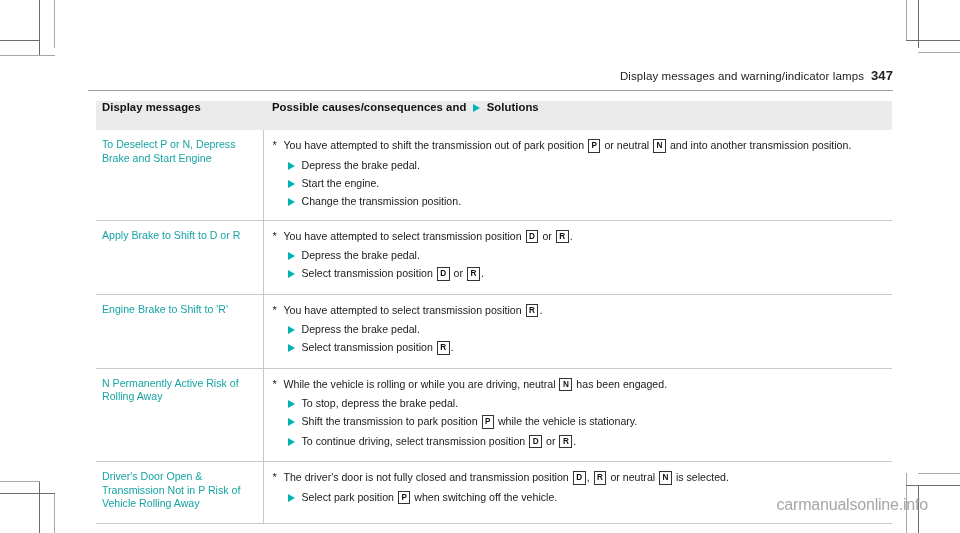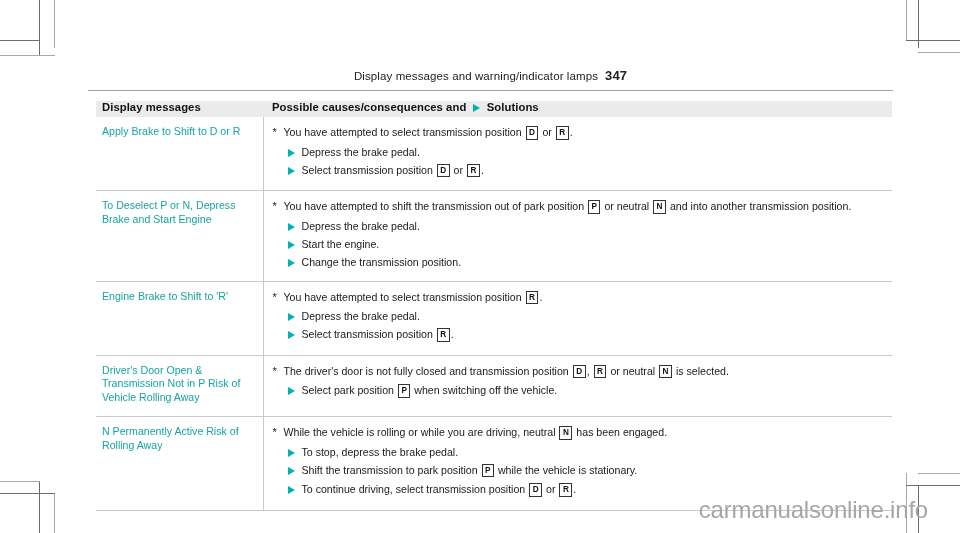--- a/index.html
+++ b/index.html
@@ -29,21 +29,21 @@
   .crop .v { width: 1px; }
   .crop .h { height: 1px; }
   .crop .v.light, .crop .h.light { background: #a8a8a8; }
 
   
   .runhead {
     position: absolute;
     left: 88px;
     top: 68px;
     width: 805px;
-    text-align: center;
+    text-align: right;
     font-size: 11.5px;
     color: #222;
     letter-spacing: .1px;
     white-space: nowrap;
   }
   .runhead .pg {
     font-weight: bold;
     font-size: 13px;
     margin-left: 7px;
   }
@@ -64,21 +64,21 @@
     width: 796px;
     border-collapse: collapse;
     table-layout: fixed;
   }
   .tbl td, .tbl th {
     vertical-align: top;
     padding: 0;
   }
   .thead-row th {
     background: #ebebeb;
-    height: 16px;
+    height: 29px;
     font-size: 11.3px;
     font-weight: bold;
     color: #111;
     text-align: left;
     letter-spacing: .05px;
     white-space: nowrap;
   }
   .thead-row th.c1 { padding-left: 6px; width: 161px; }
   .thead-row th.c2 { padding-left: 9px; margin-top: 16px; }
 
@@ -151,21 +151,21 @@
     top: -1px;
     color: #111;
     font-family: "Liberation Sans", sans-serif;
   }
 
   
   .watermark {
     position: absolute;
     right: 32px;
     top: 496px;
-    font-size: 24px;
+    font-size: 16px;
     color: #a6a6a6;
     letter-spacing: -.2px;
     white-space: nowrap;
   }
 </style>
 </head>
 <body>
 
 <div class="crop" style="left:0;top:0;width:110px;height:70px;">
   <div class="v" style="left:39px; top:0;   height:55px;"></div>
@@ -206,20 +206,47 @@
       <th class="c1">Display messages</th>
       <th class="c2">
         <span>Possible causes/consequences and</span>
         <span class="hdr-tri" style="display:inline-block;width:0;height:0;border-top:4px solid transparent;border-bottom:4px solid transparent;border-left:7px solid #00b3b3;margin:0 4px 0 3px;position:relative;top:1px;"></span>
         <span>Solutions</span>
       </th>
     </tr>
   </thead>
   <tbody>
       <tr class="brow">
+        <td class="c1">To Deselect P or N, Depress Brake and Start Engine</td>
+        <td class="c2">
+          <div class="cause">
+            <span class="ast">*</span>
+            <span class="txt">You have attempted to shift the transmission out of park position <span class="gbadge">P</span> or neutral <span class="gbadge">N</span> and into another transmission position.</span>
+          </div>
+          <div class="sol">
+            <span class="tri">
+              <i></i>
+            </span>
+            <span class="txt">Depress the brake pedal.</span>
+          </div>
+          <div class="sol">
+            <span class="tri">
+              <i></i>
+            </span>
+            <span class="txt">Start the engine.</span>
+          </div>
+          <div class="sol">
+            <span class="tri">
+              <i></i>
+            </span>
+            <span class="txt">Change the transmission position.</span>
+          </div>
+        </td>
+      </tr>
+      <tr class="brow">
         <td class="c1">Apply Brake to Shift to D or R</td>
         <td class="c2">
           <div class="cause">
             <span class="ast">*</span>
             <span class="txt">You have attempted to select transmission position <span class="gbadge">D</span> or <span class="gbadge">R</span>.</span>
           </div>
           <div class="sol">
             <span class="tri">
               <i></i>
             </span>
@@ -227,105 +254,78 @@
           </div>
           <div class="sol">
             <span class="tri">
               <i></i>
             </span>
             <span class="txt">Select transmission position <span class="gbadge">D</span> or <span class="gbadge">R</span>.</span>
           </div>
         </td>
       </tr>
       <tr class="brow">
-        <td class="c1">To Deselect P or N, Depress Brake and Start Engine</td>
-        <td class="c2">
-          <div class="cause">
-            <span class="ast">*</span>
-            <span class="txt">You have attempted to shift the transmission out of park position <span class="gbadge">P</span> or neutral <span class="gbadge">N</span> and into another transmission position.</span>
+        <td class="c1">Engine Brake to Shift to 'R'</td>
+        <td class="c2">
+          <div class="cause">
+            <span class="ast">*</span>
+            <span class="txt">You have attempted to select transmission position <span class="gbadge">R</span>.</span>
           </div>
           <div class="sol">
             <span class="tri">
               <i></i>
             </span>
             <span class="txt">Depress the brake pedal.</span>
           </div>
           <div class="sol">
             <span class="tri">
               <i></i>
             </span>
-            <span class="txt">Start the engine.</span>
-          </div>
-          <div class="sol">
-            <span class="tri">
-              <i></i>
-            </span>
-            <span class="txt">Change the transmission position.</span>
-          </div>
-        </td>
-      </tr>
-      <tr class="brow">
-        <td class="c1">Engine Brake to Shift to 'R'</td>
-        <td class="c2">
-          <div class="cause">
-            <span class="ast">*</span>
-            <span class="txt">You have attempted to select transmission position <span class="gbadge">R</span>.</span>
-          </div>
-          <div class="sol">
-            <span class="tri">
-              <i></i>
-            </span>
-            <span class="txt">Depress the brake pedal.</span>
-          </div>
-          <div class="sol">
-            <span class="tri">
-              <i></i>
-            </span>
             <span class="txt">Select transmission position <span class="gbadge">R</span>.</span>
           </div>
         </td>
       </tr>
       <tr class="brow">
+        <td class="c1">N Permanently Active Risk of Rolling Away</td>
+        <td class="c2">
+          <div class="cause">
+            <span class="ast">*</span>
+            <span class="txt">While the vehicle is rolling or while you are driving, neutral <span class="gbadge">N</span> has been engaged.</span>
+          </div>
+          <div class="sol">
+            <span class="tri">
+              <i></i>
+            </span>
+            <span class="txt">To stop, depress the brake pedal.</span>
+          </div>
+          <div class="sol">
+            <span class="tri">
+              <i></i>
+            </span>
+            <span class="txt">Shift the transmission to park position <span class="gbadge">P</span> while the vehicle is stationary.</span>
+          </div>
+          <div class="sol">
+            <span class="tri">
+              <i></i>
+            </span>
+            <span class="txt">To continue driving, select transmission position <span class="gbadge">D</span> or <span class="gbadge">R</span>.</span>
+          </div>
+        </td>
+      </tr>
+      <tr class="brow">
         <td class="c1">Driver's Door Open &amp; Transmission Not in P Risk of Vehicle Rolling Away</td>
         <td class="c2">
           <div class="cause">
             <span class="ast">*</span>
             <span class="txt">The driver's door is not fully closed and transmission position <span class="gbadge">D</span>, <span class="gbadge">R</span> or neutral <span class="gbadge">N</span> is selected.</span>
           </div>
           <div class="sol">
             <span class="tri">
               <i></i>
             </span>
             <span class="txt">Select park position <span class="gbadge">P</span> when switching off the vehicle.</span>
-          </div>
-        </td>
-      </tr>
-      <tr class="brow">
-        <td class="c1">N Permanently Active Risk of Rolling Away</td>
-        <td class="c2">
-          <div class="cause">
-            <span class="ast">*</span>
-            <span class="txt">While the vehicle is rolling or while you are driving, neutral <span class="gbadge">N</span> has been engaged.</span>
-          </div>
-          <div class="sol">
-            <span class="tri">
-              <i></i>
-            </span>
-            <span class="txt">To stop, depress the brake pedal.</span>
-          </div>
-          <div class="sol">
-            <span class="tri">
-              <i></i>
-            </span>
-            <span class="txt">Shift the transmission to park position <span class="gbadge">P</span> while the vehicle is stationary.</span>
-          </div>
-          <div class="sol">
-            <span class="tri">
-              <i></i>
-            </span>
-            <span class="txt">To continue driving, select transmission position <span class="gbadge">D</span> or <span class="gbadge">R</span>.</span>
           </div>
         </td>
       </tr>
     </tbody>
 </table>
 
 <div class="watermark">carmanualsonline.info</div>
 
 </body></html>

